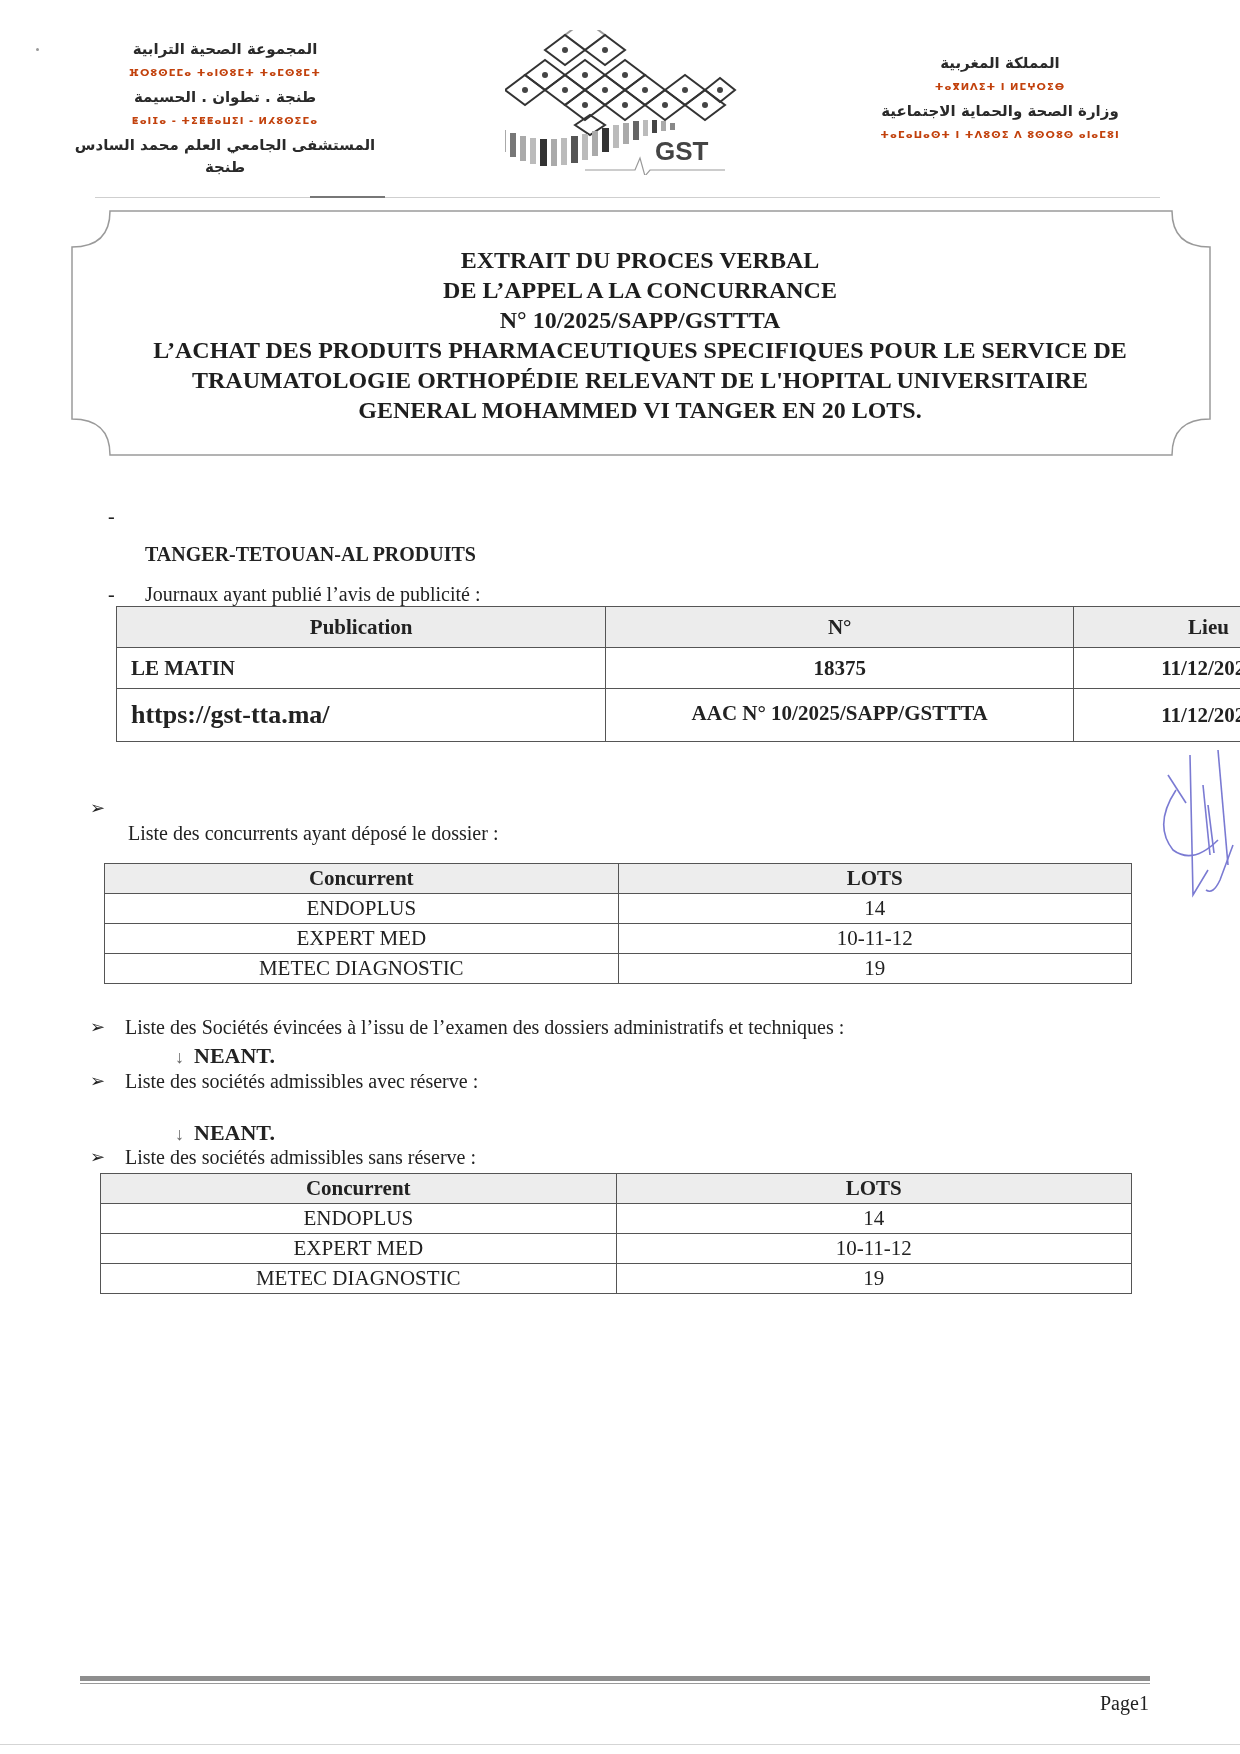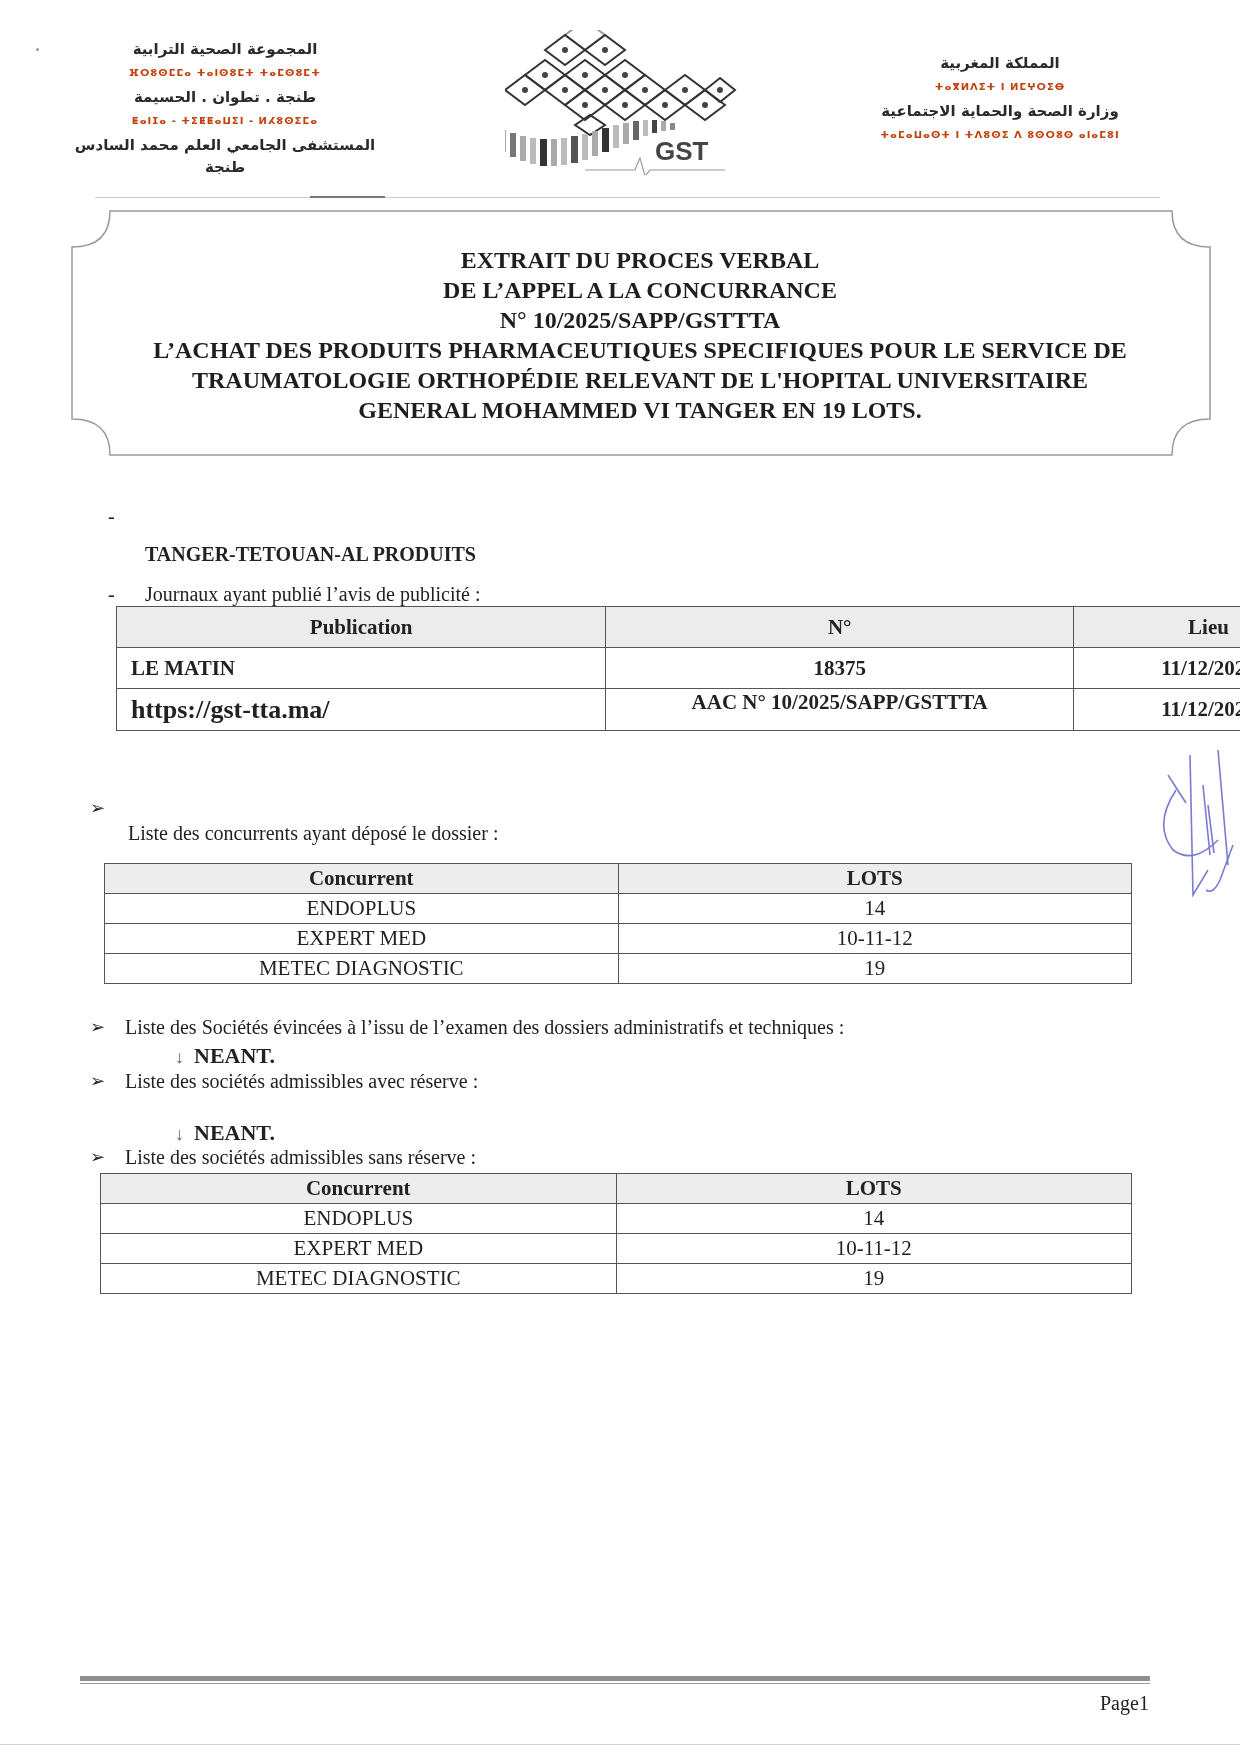--- a/index.html
+++ b/index.html
@@ -150,21 +150,21 @@
 
 <svg class="abs title-box-svg" viewBox="0 0 1146 256">
   <path d="M42 6 L1104 6 Q1104 42 1142 42 L1142 214 Q1104 214 1104 250 L42 250 Q42 214 4 214 L4 42 Q42 42 42 6 Z" fill="none" stroke="#9a9a9a" stroke-width="1.5"></path>
 </svg>
 <div class="abs title-box">
   <div class="t">EXTRAIT DU PROCES VERBAL</div>
   <div class="t">DE L’APPEL A LA CONCURRANCE</div>
   <div class="t">N° 10/2025/SAPP/GSTTTA</div>
   <div class="t">L’ACHAT DES PRODUITS PHARMACEUTIQUES SPECIFIQUES POUR LE SERVICE DE</div>
   <div class="t">TRAUMATOLOGIE ORTHOPÉDIE RELEVANT DE L'HOPITAL UNIVERSITAIRE</div>
-  <div class="t">GENERAL MOHAMMED VI TANGER EN 19 LOTS.</div>
+  <div class="t">GENERAL MOHAMMED VI TANGER EN 20 LOTS.</div>
 </div>
 
 <div class="abs line-item" style="top:505px; left:0; width:1240px; height:30px;">
   <span class="dash">-</span>
 </div>
 <div class="abs line-item bold" style="top:543px; left:145px;">TANGER-TETOUAN-AL PRODUITS</div>
 
 <div class="abs line-item" style="top:583px; left:0; width:1240px; height:30px;">
   <span class="dash">-</span>
   <span class="txt">Journaux ayant publié l’avis de publicité :</span>
@@ -182,21 +182,21 @@
     <th>N°</th>
     <th>Lieu</th>
   </tr>
   <tr>
     <td class="l">LE MATIN</td>
     <td class="c">18375</td>
     <td class="c">11/12/2025</td>
   </tr>
   <tr>
     <td class="l url">https://gst-tta.ma/</td>
-    <td class="c" style="vertical-align:top; padding-top:1px;">AAC N° 10/2025/SAPP/GSTTTA</td>
+    <td class="c" style="vertical-align:top; padding-top:12px;">AAC N° 10/2025/SAPP/GSTTTA</td>
     <td class="c">11/12/2025</td>
   </tr>
 </tbody>
   </table>
 
 <svg class="abs signature" viewBox="0 0 90 160">
   <g fill="none" stroke="#5a5ac8" stroke-width="1.6" opacity="0.8">
     <path d="M20 30 L38 58"></path>
     <path d="M28 45 Q5 80 25 105 Q45 120 70 95"></path>
     <path d="M42 10 L45 150 L60 125"></path>

